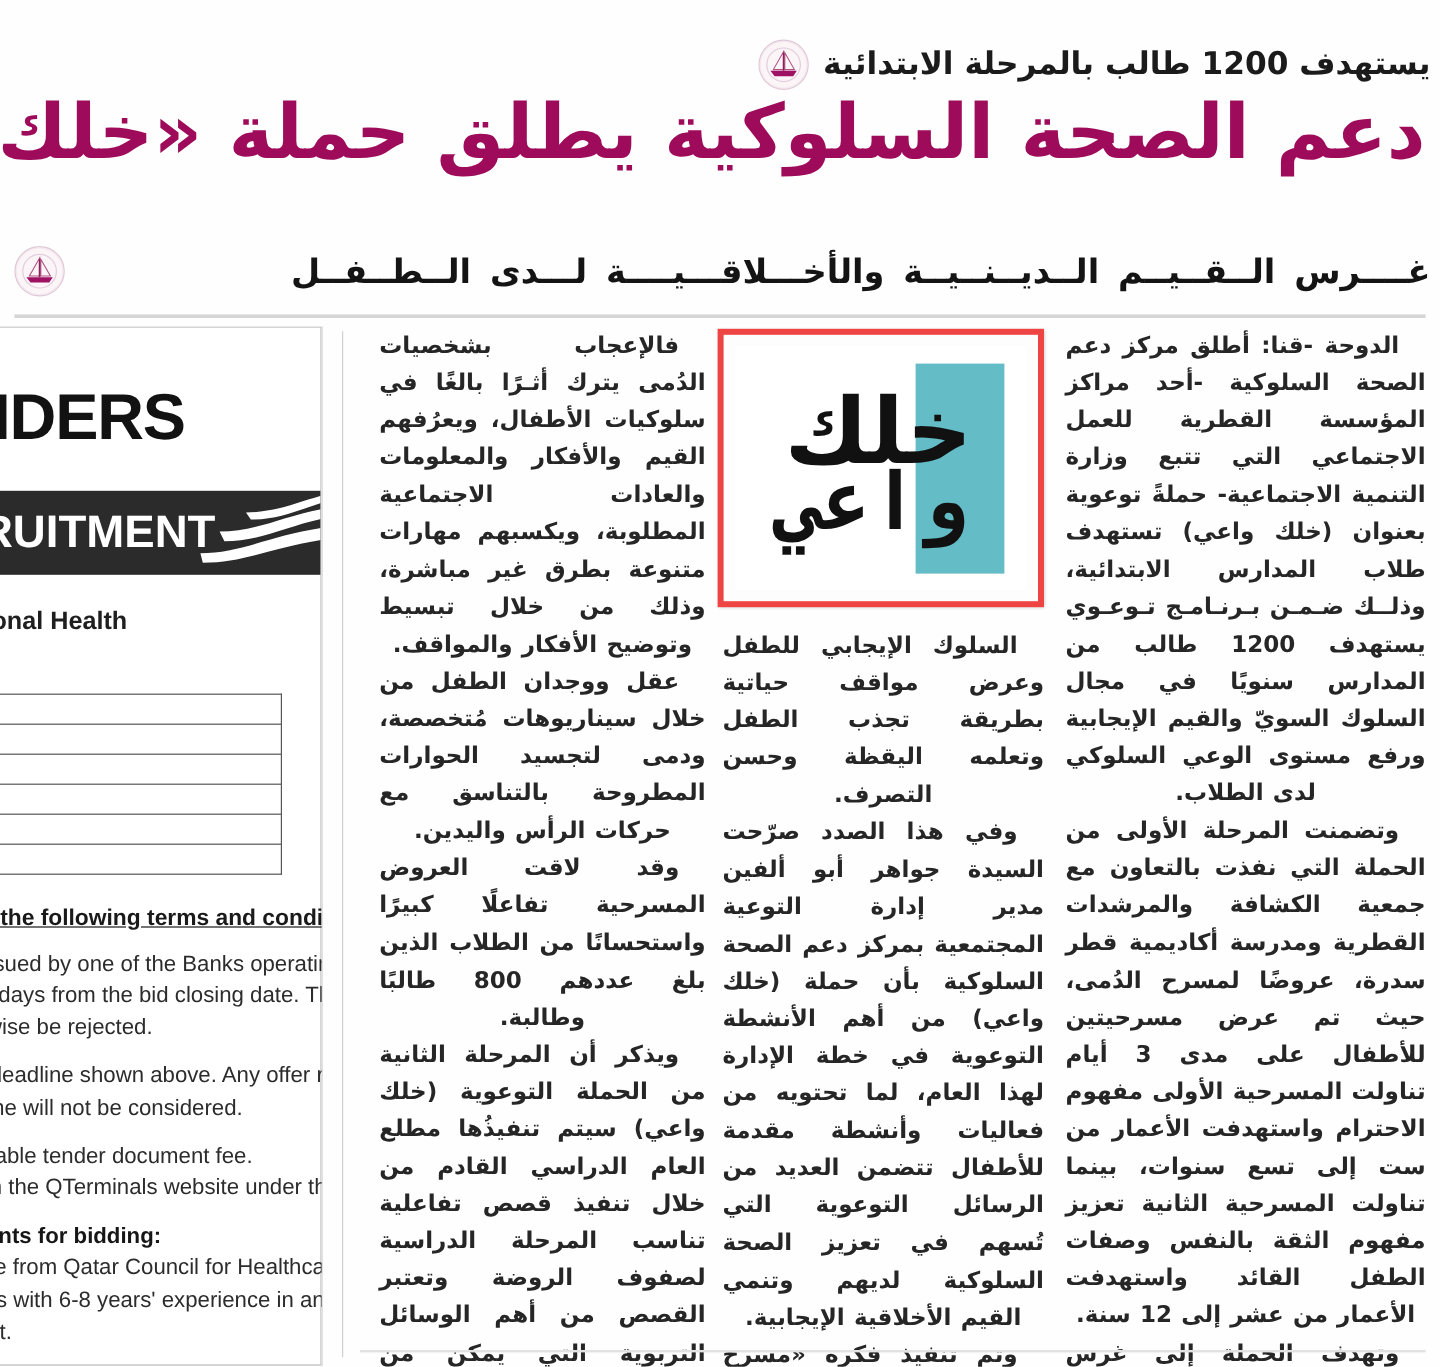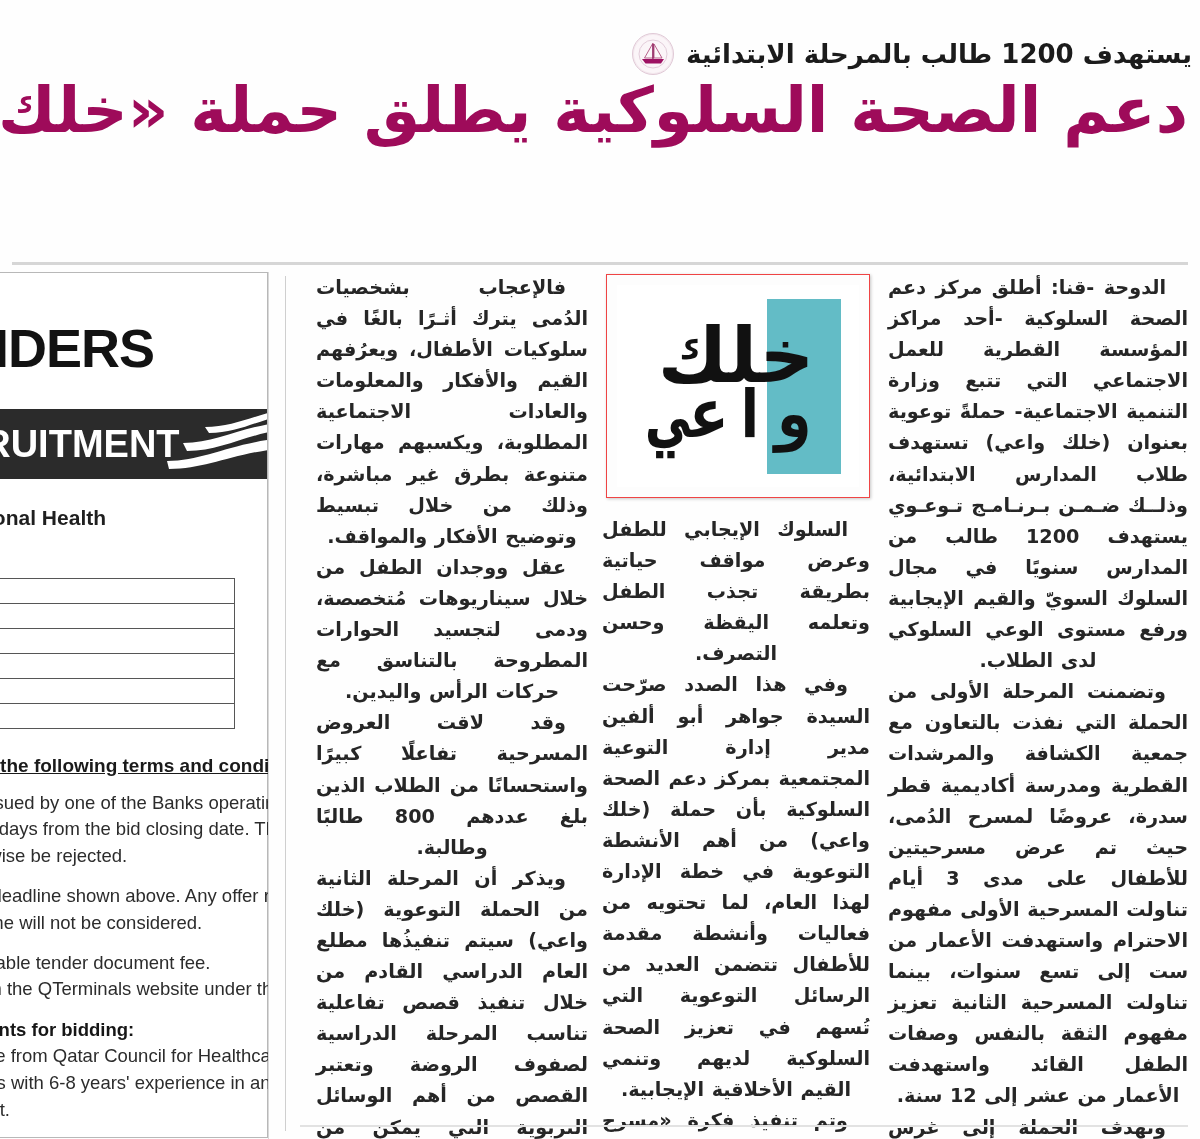--- a/index.html
+++ b/index.html
@@ -151,21 +151,21 @@
     height: 855px;
     background: #cfcfcf;
   }
   #divider-1 { left: 285px; }
 
   
   .logo-figure {
     width: 262px;
     height: 222px;
     background: #fdfdfd;
-    border: 1px solid #ef4444;
+    border: 5px solid #ef4444;
     box-shadow: 1px 1px 3px rgba(0,0,0,0.22);
     margin: 2px 0 16px 0;
     position: relative;
     overflow: hidden;
   }
   .logo-inner {
     position: absolute;
     inset: 10px;
     background: #ffffff;
     display: block;
@@ -336,20 +336,32 @@
         <path d="M16 5 L24 19 L16 19 Z" fill="none" stroke="#b0527f" stroke-width="0.9"></path>
         <path d="M15 5 L15 20" stroke="#8d1f5c" stroke-width="1.4"></path>
         <path d="M4 20 L26 20 L23 24.5 L7.5 24.5 Z" fill="#9e1163"></path>
       </svg>
     </span>
     <span class="kicker-text">يستهدف 1200 طالب بالمرحلة الابتدائية</span>
   </div>
 
   <div class="headline">دعم الصحة السلوكية يطلق حملة «خلك واعي»</div>
 
+  <div class="subhead-row">
+    <span class="dhow-badge">
+      <svg width="30" height="30" viewBox="0 0 30 30" aria-hidden="true">
+        <circle cx="15" cy="15" r="14" fill="none" stroke="#e3cdda" stroke-width="1"></circle>
+        <path d="M15 4 L15 19 L6.5 19 Z" fill="none" stroke="#b0527f" stroke-width="0.9"></path>
+        <path d="M16 5 L24 19 L16 19 Z" fill="none" stroke="#b0527f" stroke-width="0.9"></path>
+        <path d="M15 5 L15 20" stroke="#8d1f5c" stroke-width="1.4"></path>
+        <path d="M4 20 L26 20 L23 24.5 L7.5 24.5 Z" fill="#9e1163"></path>
+      </svg>
+    </span>
+    <span class="subhead-text">غــــرس الــقــيــم الــديــنــيــة والأخـــلاقـــيــــة لـــدى الــطــفــل</span>
+  </div>
 
   <div class="rule-under-head"></div>
 </div>
 
 <div class="body-area">
 
   <div class="col-divider" id="divider-1"></div>
 
   <div class="col ar-col" id="col-right">
     <p class="lead">الدوحة -قنا: أطلق مركز دعم الصحة السلوكية -أحد مراكز المؤسسة القطرية للعمل الاجتماعي التي تتبع وزارة التنمية الاجتماعية- حملةً توعوية بعنوان (خلك واعي) تستهدف طلاب المدارس الابتدائية، وذلــك ضـمـن بـرنـامـج تـوعـوي يستهدف 1200 طالب من المدارس سنويًا في مجال السلوك السويّ والقيم الإيجابية ورفع مستوى الوعي السلوكي لدى الطلاب.</p>

